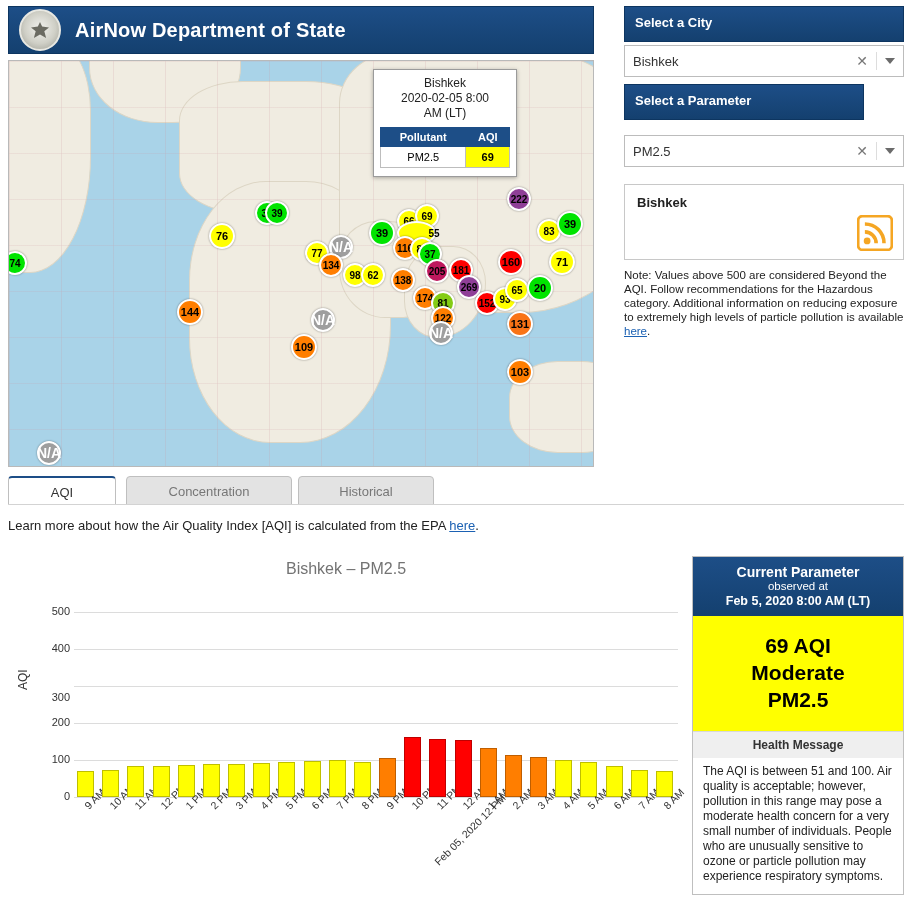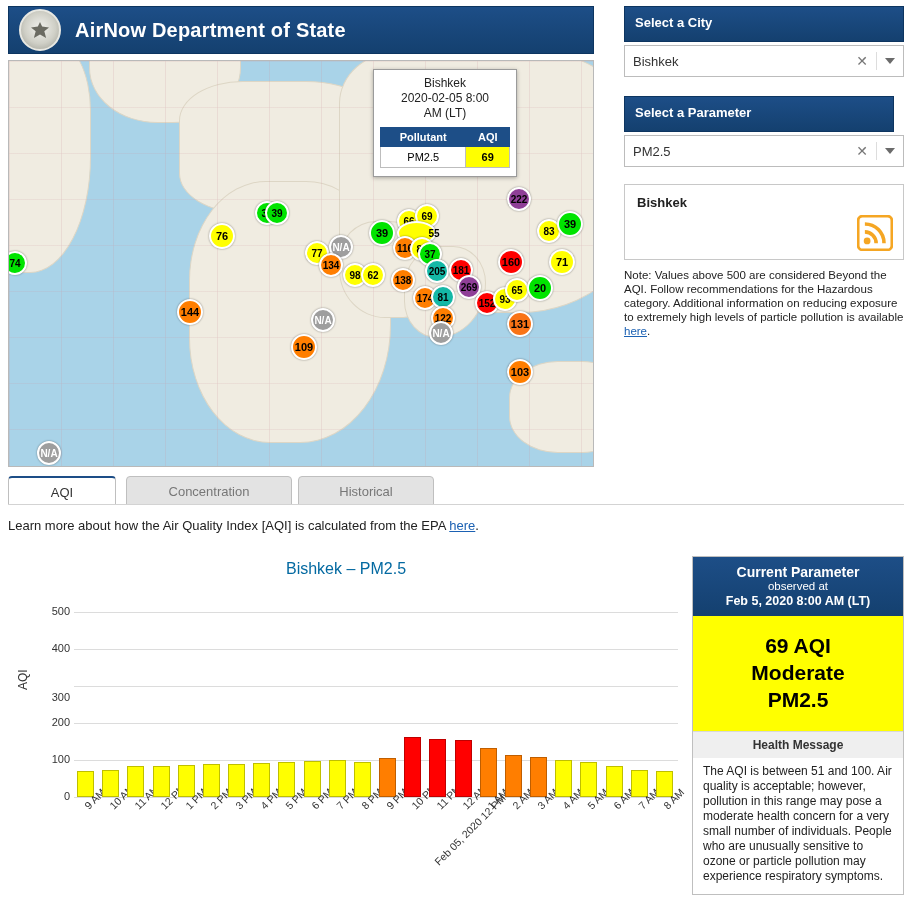--- a/index.html
+++ b/index.html
@@ -95,21 +95,21 @@
     box-shadow: 0 0 2px rgba(0,0,0,.45);
     color: #000;
     font-size: 11px;
     font-weight: bold;
     display: flex;
     align-items: center;
     justify-content: center;
     box-sizing: border-box;
   }
   .dot.small { width: 24px; height: 24px; font-size: 10px; }
-  .dot.na { background: #9e9e9e; color: #fff; font-size: 10px; }
+  .dot.na { background: #9e9e9e; color: #fff; font-size: 14px; }
 
   
   .popup {
     position: absolute;
     left: 364px; top: 8px;
     width: 144px;
     background: #ffffff;
     border: 1px solid #9b9b9b;
     box-shadow: 0 1px 4px rgba(0,0,0,.3);
     padding: 6px 6px 8px 6px;
@@ -145,21 +145,21 @@
     position: absolute;
     background: linear-gradient(to bottom, #1d4e87 0%, #14406f 100%);
     color: #fff;
     font-size: 13px;
     font-weight: bold;
     padding: 8px 10px;
     box-sizing: border-box;
     border: 1px solid #0d3560;
   }
   #city-head { left: 624px; top: 6px; width: 280px; height: 36px; }
-  #param-head { left: 624px; top: 96px; width: 270px; height: 36px; }
+  #param-head { left: 624px; top: 84px; width: 240px; height: 36px; }
 
   .select-box {
     position: absolute;
     width: 280px; height: 32px;
     background: #fff;
     border: 1px solid #bcbcbc;
     box-sizing: border-box;
     display: flex;
     align-items: center;
     padding: 0 8px;
@@ -254,21 +254,21 @@
     position: absolute;
     left: 8px; top: 552px;
     width: 676px; height: 360px;
   }
   .chart-title {
     position: absolute;
     left: 0; top: 8px;
     width: 676px;
     text-align: center;
     font-size: 16px;
-    color: #0369a1;
+    color: #737373;
   }
   .ylabel {
     position: absolute;
     left: 16px; top: 690px;
     font-size: 12px;
     color: #333;
     transform: rotate(-90deg);
     transform-origin: left top;
   }
   .plot {
@@ -388,25 +388,25 @@
         <div class="dot small" style="left: 310px; top: 192px; background: rgb(255, 126, 0);">134</div>
         <div class="dot small" style="left: 334px; top: 202px; background: rgb(255, 255, 0);">98</div>
         <div class="dot small" style="left: 352px; top: 202px; background: rgb(255, 255, 0);">62</div>
         <div class="dot small" style="left: 388px; top: 148px; background: rgb(255, 255, 0);">66</div>
         <div class="dot small" style="left: 406px; top: 143px; background: rgb(255, 255, 0);">69</div>
         <div class="dot small" style="left: 388px; top: 160px; background: rgb(255, 255, 0); padding-left: 35px;">55</div>
         <div class="dot small" style="left: 384px; top: 175px; background: rgb(255, 126, 0);">116</div>
         <div class="dot small" style="left: 401px; top: 176px; background: rgb(255, 255, 0);">83</div>
         <div class="dot small" style="left: 409px; top: 181px; background: rgb(0, 228, 0);">37</div>
         <div class="dot small" style="left: 382px; top: 207px; background: rgb(255, 126, 0);">138</div>
-        <div class="dot small" style="left: 416px; top: 198px; background: #14b8a6;">205</div>
+        <div class="dot small" style="left: 416px; top: 198px; background: #be185d;">205</div>
         <div class="dot small" style="left: 440px; top: 197px; background: rgb(255, 0, 0);">181</div>
         <div class="dot small" style="left: 448px; top: 214px; background: rgb(143, 63, 151);">269</div>
         <div class="dot small" style="left: 404px; top: 225px; background: rgb(255, 126, 0);">174</div>
-        <div class="dot small" style="left: 422px; top: 224px; background: #14b8a6;">81</div>
+        <div class="dot small" style="left: 422px; top: 230px; background: #84cc16;">81</div>
         <div class="dot small" style="left: 422px; top: 245px; background: rgb(255, 126, 0);">122</div>
         <div class="dot na small" style="left: 420px; top: 260px; background: rgb(158, 158, 158);">N/A</div>
         <div class="dot small" style="left: 466px; top: 230px; background: rgb(255, 0, 0);">152</div>
         <div class="dot small" style="left: 484px; top: 226px; background: rgb(255, 255, 0);">93</div>
         <div class="dot" style="left: 489px; top: 188px; background: rgb(255, 0, 0);">160</div>
         <div class="dot small" style="left: 496px; top: 217px; background: rgb(255, 255, 0);">65</div>
         <div class="dot small" style="left: 498px; top: 126px; background: rgb(143, 63, 151);">222</div>
         <div class="dot small" style="left: 528px; top: 158px; background: rgb(255, 255, 0);">83</div>
         <div class="dot" style="left: 548px; top: 150px; background: rgb(0, 228, 0);">39</div>
         <div class="dot" style="left: 540px; top: 188px; background: rgb(255, 255, 0); text-align: center;">71</div>

